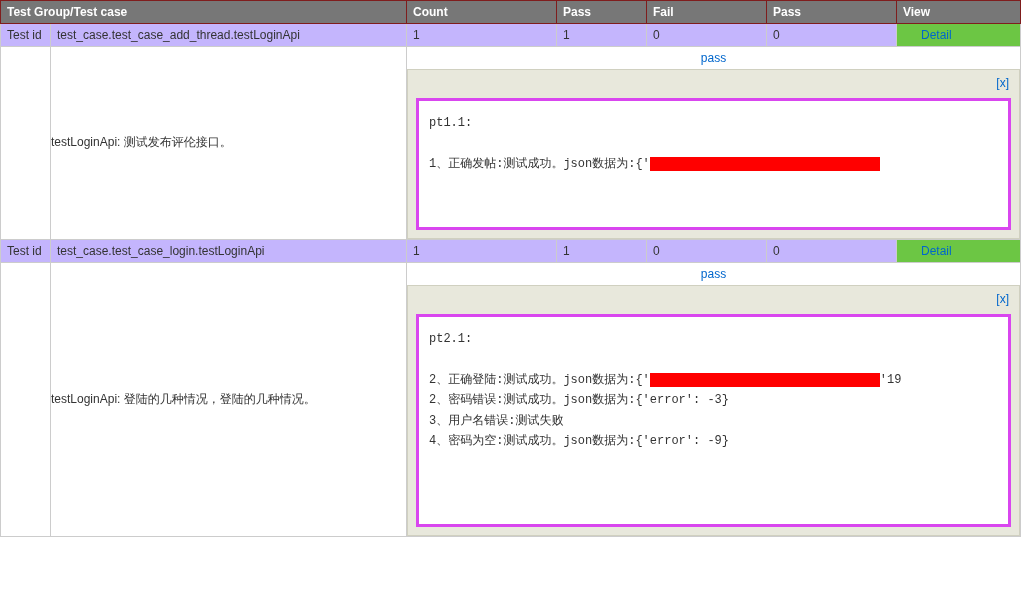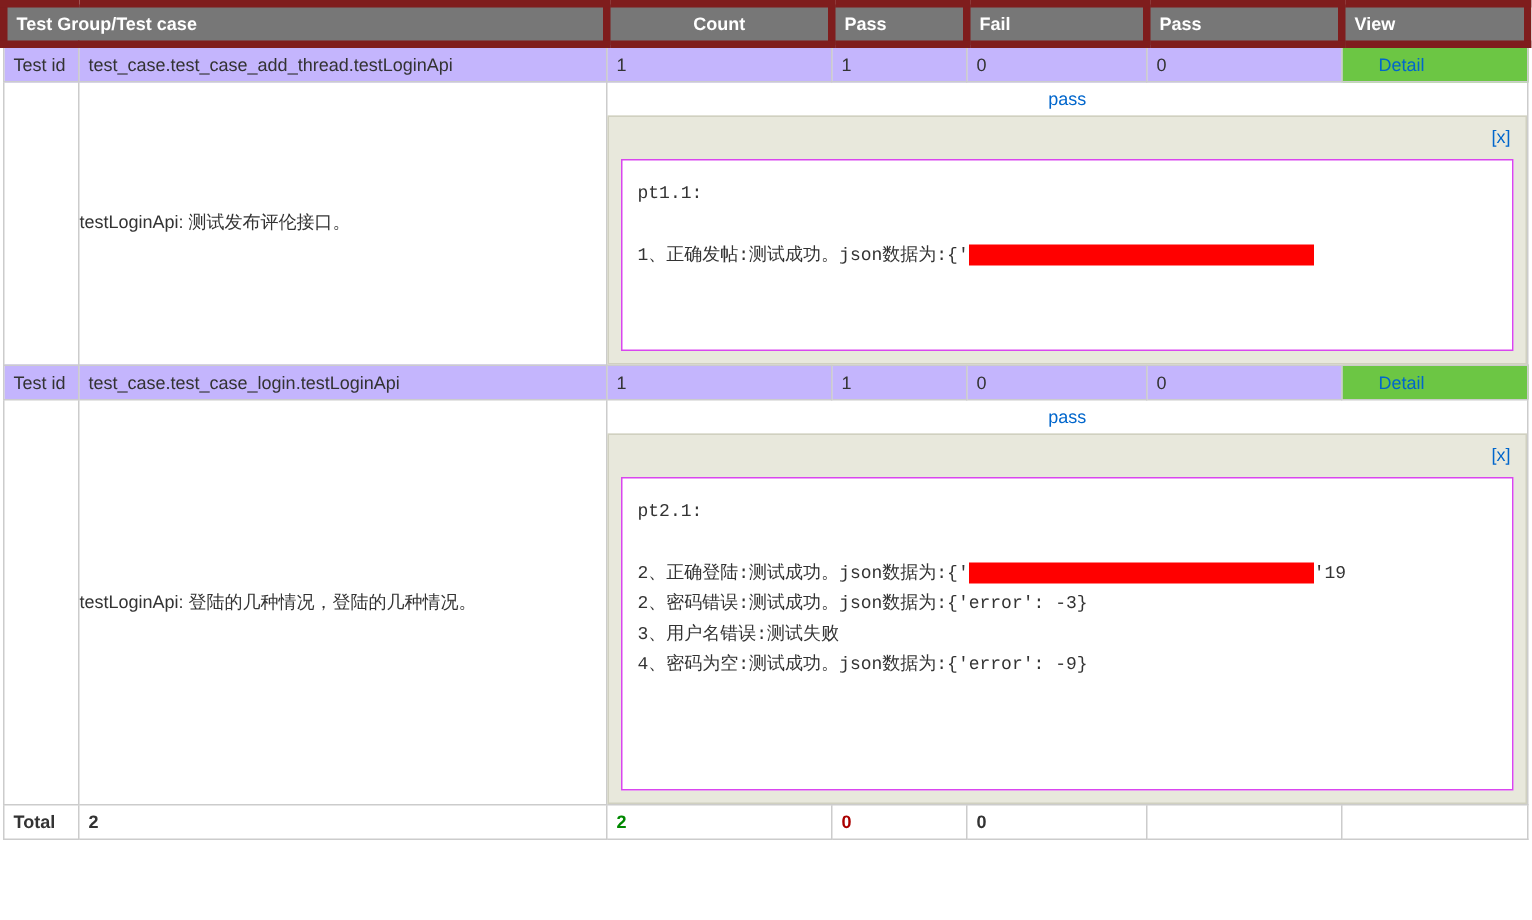--- a/index.html
+++ b/index.html
@@ -1,36 +1,36 @@
 <!DOCTYPE html>
 <html><head>
   <meta charset="utf-8">
   <style>
     * { margin: 0; padding: 0; box-sizing: border-box; }
     body { font-family: Verdana, Arial, sans-serif; font-size: 12px; color: #333; background: #fff; }
     table { width: 100%; border-collapse: collapse; }
-    th { background: #777777; color: #fff; text-align: left; padding: 4px 6px; font-weight: bold; font-size: 12px; border: 5px solid #7f1d1d; }
+    th { background: #777777; color: #fff; text-align: left; padding: 4px 6px; font-weight: bold; font-size: 12px; border: 1px solid #7f1d1d; }
     td { border: 1px solid #ccc; padding: 4px 6px; vertical-align: middle; }
     .green-row td { background: #c4b5fd; color: #333; }
     .green-row td.view-cell { background: #6cc644; padding-left: 24px; }
     .green-row td a { color: #0066cc; text-decoration: none; }
     .col-id { width: 50px; }
-    .col-count { width: 150px; text-align: center; }
+    .col-count { width: 150px; }
     .col-pass { width: 90px; }
     .col-fail { width: 120px; }
     .col-error { width: 130px; }
     .col-view { width: 124px; }
     .detail-row td { padding: 0; }
     .detail-cell-left { width: 50px; border-right: 1px solid #ccc; }
     .detail-cell-desc { vertical-align: middle; padding-left: 6px; }
     .detail-cell-output { padding: 8px; }
     .pass-label { text-align: center; color: #0066cc; padding: 4px 0; }
     .output-box { background: #e8e8dc; border: 1px solid #d0d0c0; position: relative; padding: 8px; }
     .close-link { position: absolute; top: 6px; right: 10px; color: #0066cc; cursor: pointer; font-size: 12px; }
-    .pre-box { background: #fff; border: 1px solid #d946ef; margin-top: 20px; padding: 12px 10px; font-family: "Courier New", monospace; font-size: 12px; line-height: 1.7; white-space: pre; overflow-x: auto; min-height: 120px; position: relative; }
+    .pre-box { background: #fff; border: 3px solid #d946ef; margin-top: 20px; padding: 12px 10px; font-family: "Courier New", monospace; font-size: 12px; line-height: 1.7; white-space: pre; overflow-x: auto; min-height: 120px; position: relative; }
     .pre-box::-webkit-scrollbar { height: 14px; }
     .pre-box::-webkit-scrollbar-track { background: #f0f0f0; }
     .pre-box::-webkit-scrollbar-thumb { background: #c0c0c0; border: 1px solid #a0a0a0; }
     .redact { background: #ff0000; color: #ff0000; display: inline-block; height: 14px; vertical-align: middle; }
     .redact1 { width: 230px; }
     .redact2 { width: 230px; }
     .total-row td { font-weight: bold; }
     .total-row .green-text { color: #008800; }
     .total-row .red-text { color: #aa0000; }
     .detail-link { color: #0066cc; cursor: pointer; }
@@ -103,23 +103,14 @@
 <span>3、用户名错误:测试失败</span>
 <span>4、密码为空:测试成功。json数据为:{'error': -9}</span>
 
 
 
 </div>
         </div>
       </td>
     </tr>
 
-    <tr class="total-row">
-      <td>Total</td>
-      <td>2</td>
-      <td class="green-text">2</td>
-      <td class="red-text">0</td>
-      <td>0</td>
-      <td></td>
-      <td></td>
-    </tr>
   </tbody>
 </table>
 
 </body></html>

